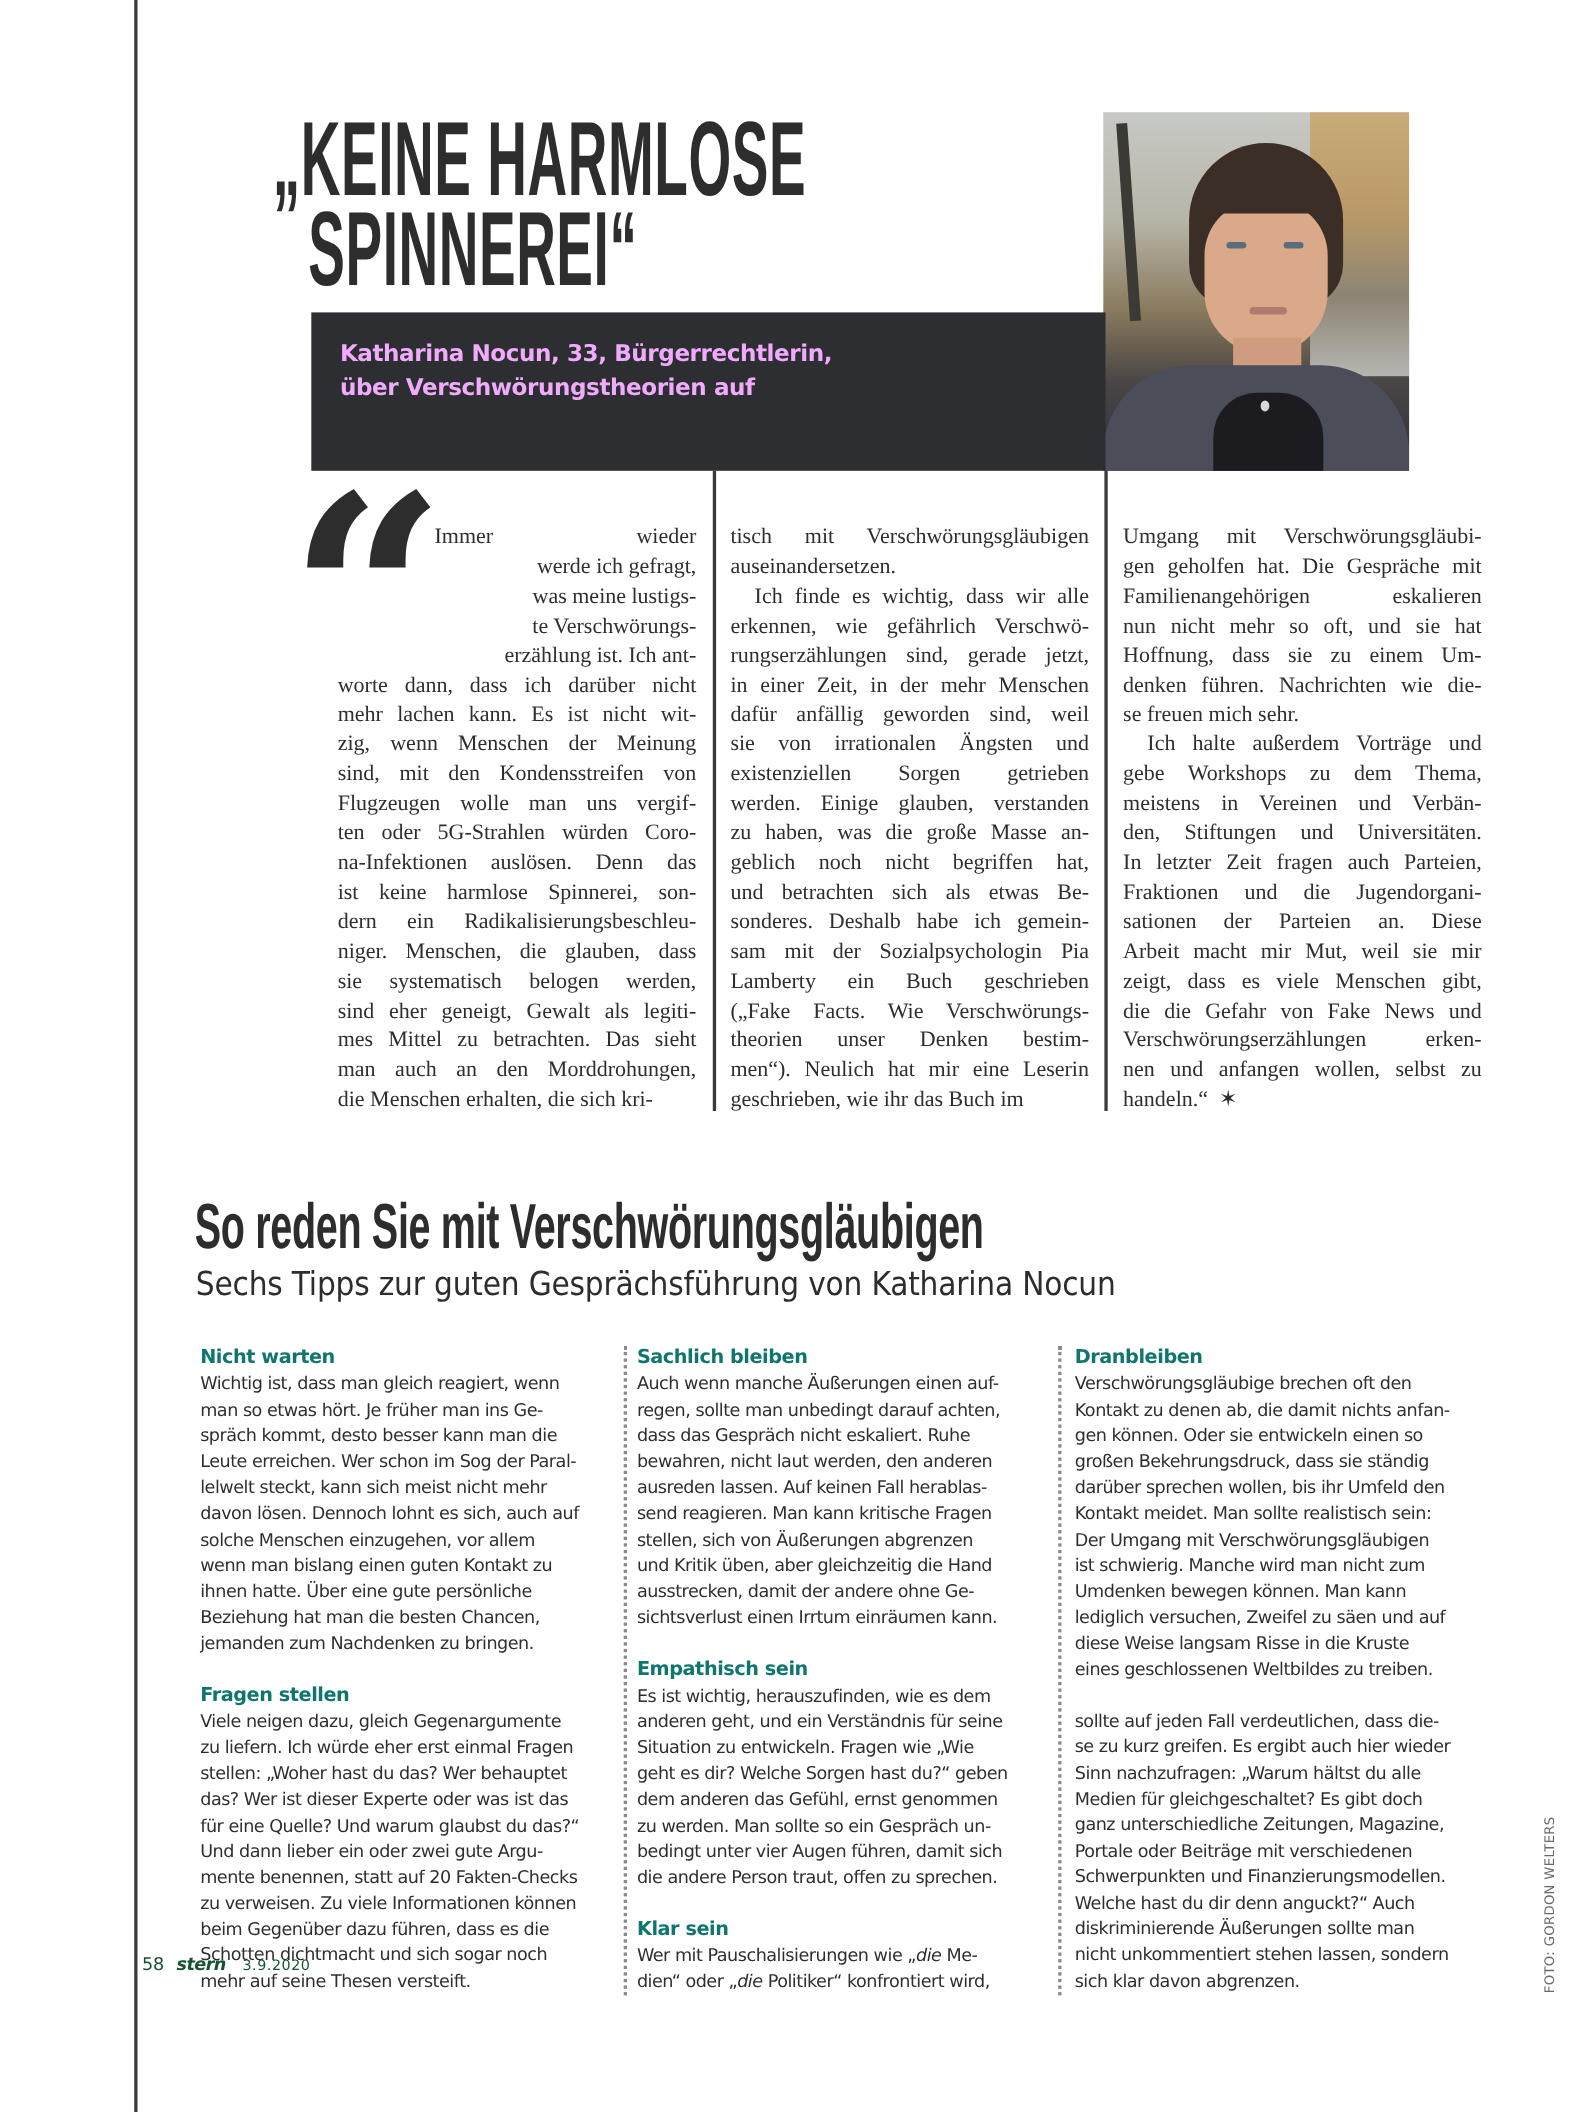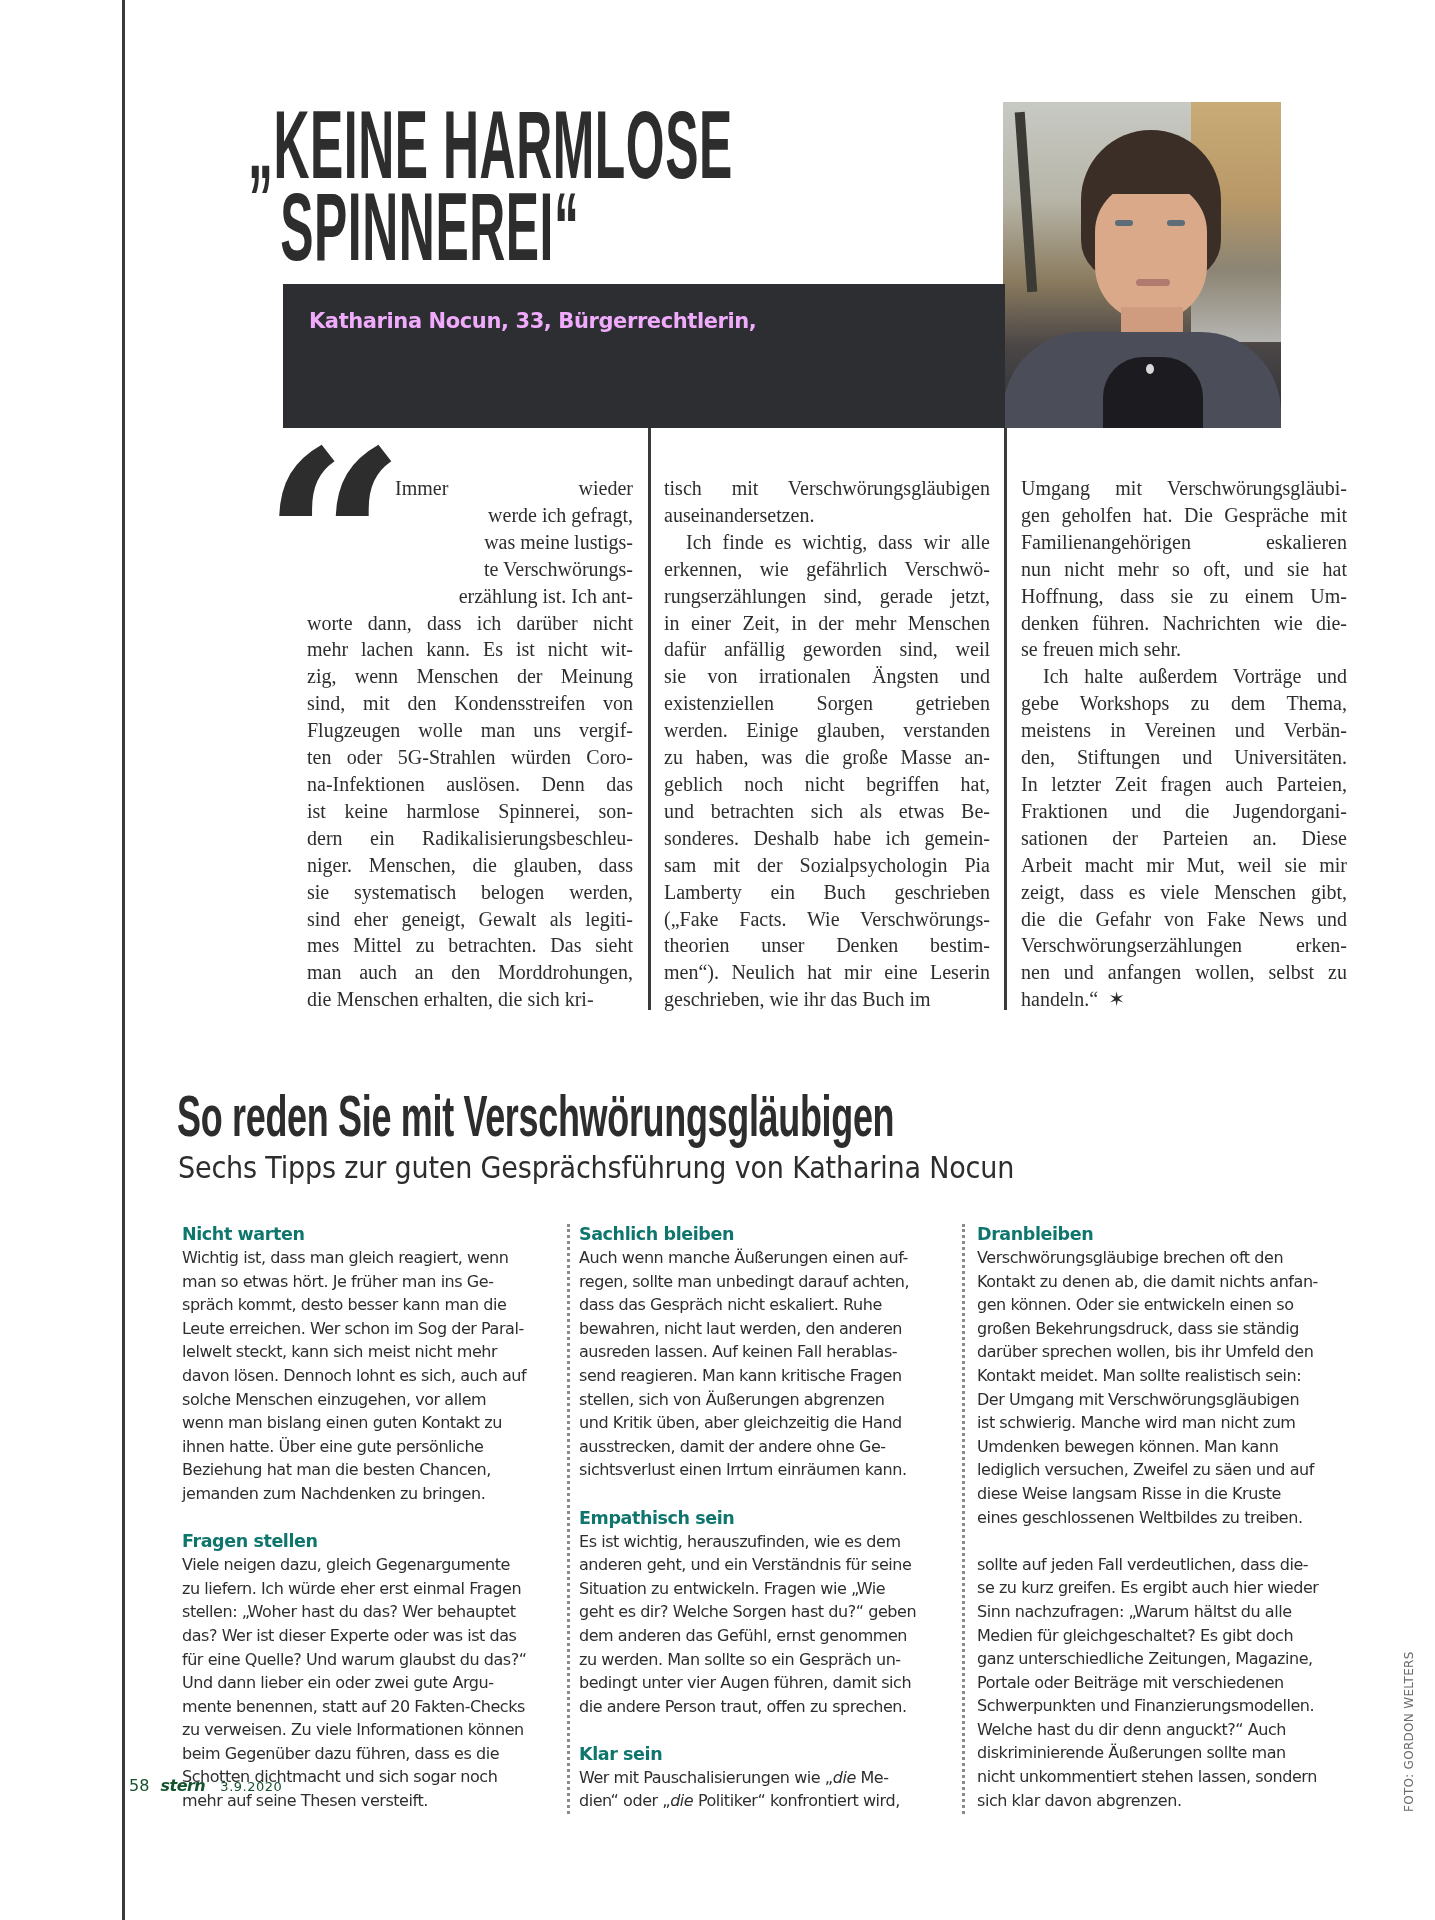--- a/index.html
+++ b/index.html
@@ -92,20 +92,21 @@
   <div class="mouth"></div>
   <div class="neck"></div>
   <div class="coat"></div>
   <div class="shirt"></div>
   <div class="pendant"></div>
 </div>
 
 <div class="intro-banner">
   <p class="intro-text">
     <span>Katharina Nocun, 33, Bürgerrechtlerin,</span>
+    <span>über Verschwörungstheorien auf</span>
   </p>
 </div>
 
 <div class="divider" style="left:648px; top:428px; height:582px;"></div>
 <div class="divider" style="left:1004px; top:428px; height:582px;"></div>
 
 <div class="quote-mark">“</div>
 
 <div class="qcol" id="qc1" style="left:307px; top:475px; width:326px;">
     <span class="qline" style="padding-left: 88px; text-align: right; text-align-last: justify;">Immer wieder</span>

